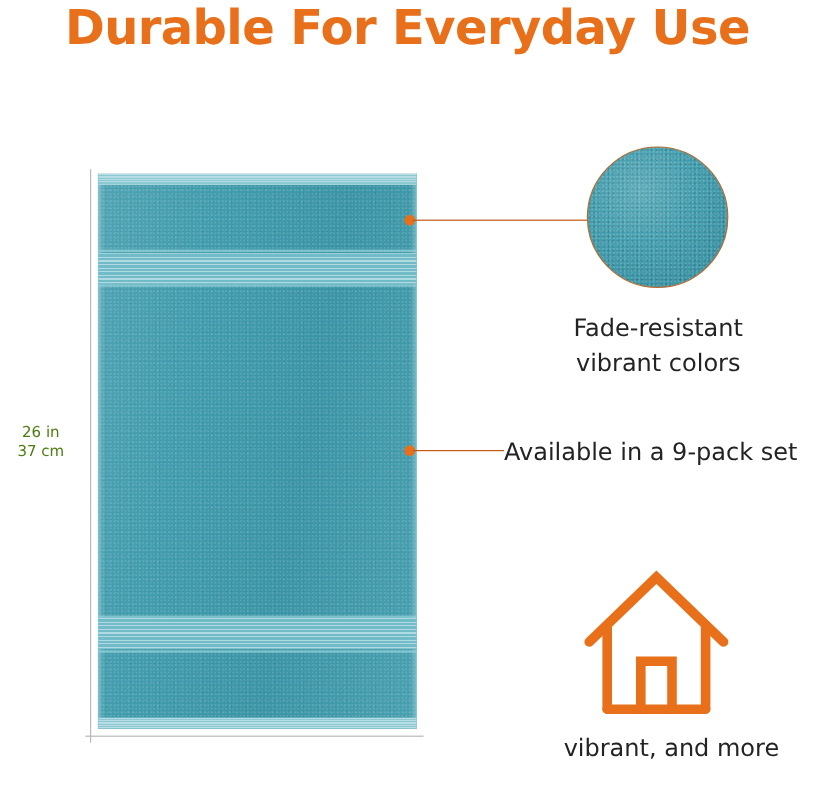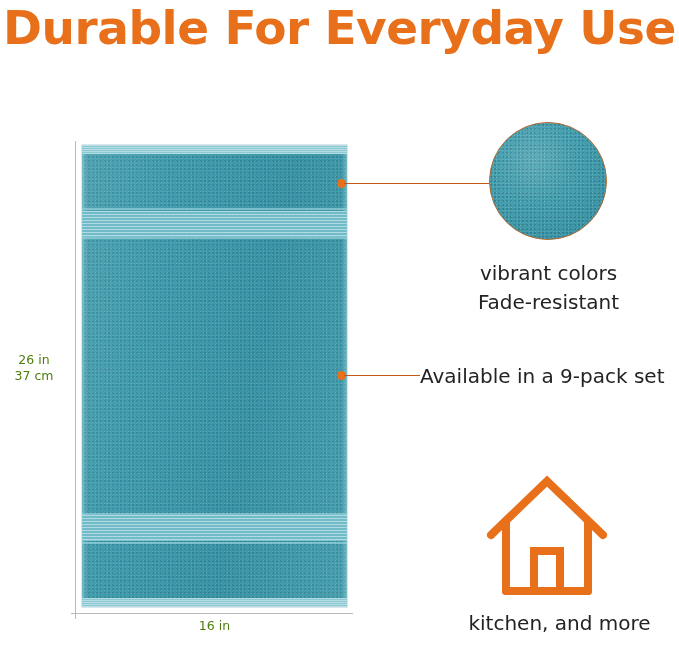--- a/index.html
+++ b/index.html
@@ -17,21 +17,21 @@
   }
 
   
   .headline {
     position: absolute;
     left: 0;
     top: 4px;
     width: 679px;
     text-align: center;
     font-family: "DejaVu Sans", sans-serif;
-    font-size: 47px;
+    font-size: 40px;
     font-weight: bold;
     letter-spacing: -0.5px;
     color: #E8701A;
     line-height: 1.0;
     white-space: nowrap;
   }
 
   
   .towel-wrap {
     position: absolute;
@@ -266,34 +266,33 @@
 
 <div class="guide-v"></div>
 <div class="guide-h"></div>
 
 <div class="dim left">
   <div>26 in</div>
   <div>37 cm</div>
 </div>
 
 <div class="dim bottom">
-  <div>16 in</div>
 </div>
 
 <div class="callout-dot" style="left:337px; top:179px;"></div>
 <div class="callout-line" style="left:344px; top:182.5px; width:148px;"></div>
 
 <div class="swatch">
   <div class="swatch-tex"></div>
   <div class="swatch-sheen"></div>
 </div>
 
 <div class="feature-text" id="feat1">
+  <div>Fade-resistant</div>
   <div>vibrant colors</div>
-  <div>Fade-resistant</div>
 </div>
 
 <div class="callout-dot" style="left:337px; top:371px;"></div>
 <div class="callout-line" style="left:344px; top:374.5px; width:76px;"></div>
 
 <div class="feature-text" id="feat2">
   <div>Available in a 9-pack set</div>
 </div>
 
 <div class="house-icon">
@@ -307,14 +306,14 @@
       <path d="M105 50 L105 118"></path>
 
       <path d="M23 118 L105 118"></path>
 
       <path d="M51 118 L51 78 L77 78 L77 118"></path>
     </g>
   </svg>
 </div>
 
 <div class="feature-text" id="feat3">
-  <div>kitchen, and more</div>
+  <div>vibrant, and more</div>
 </div>
 
 </body></html>

